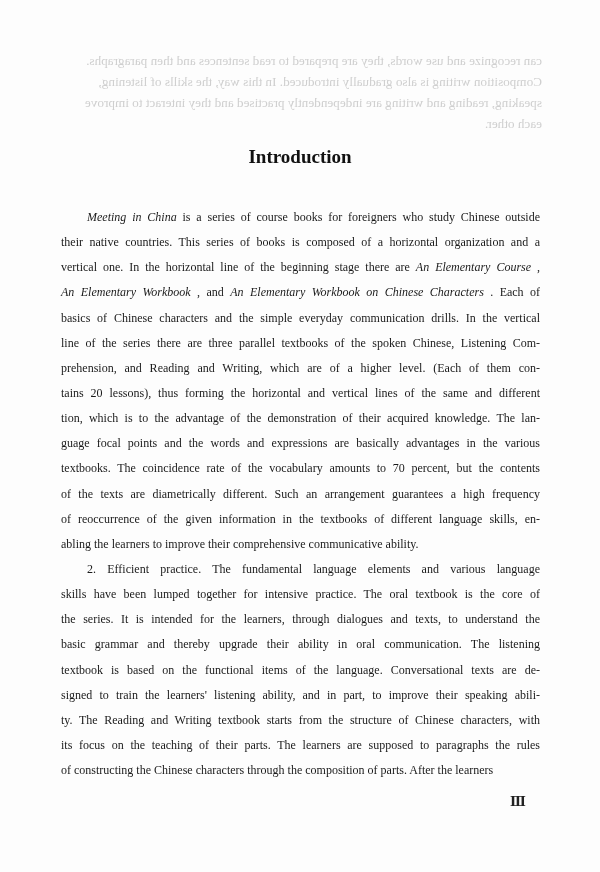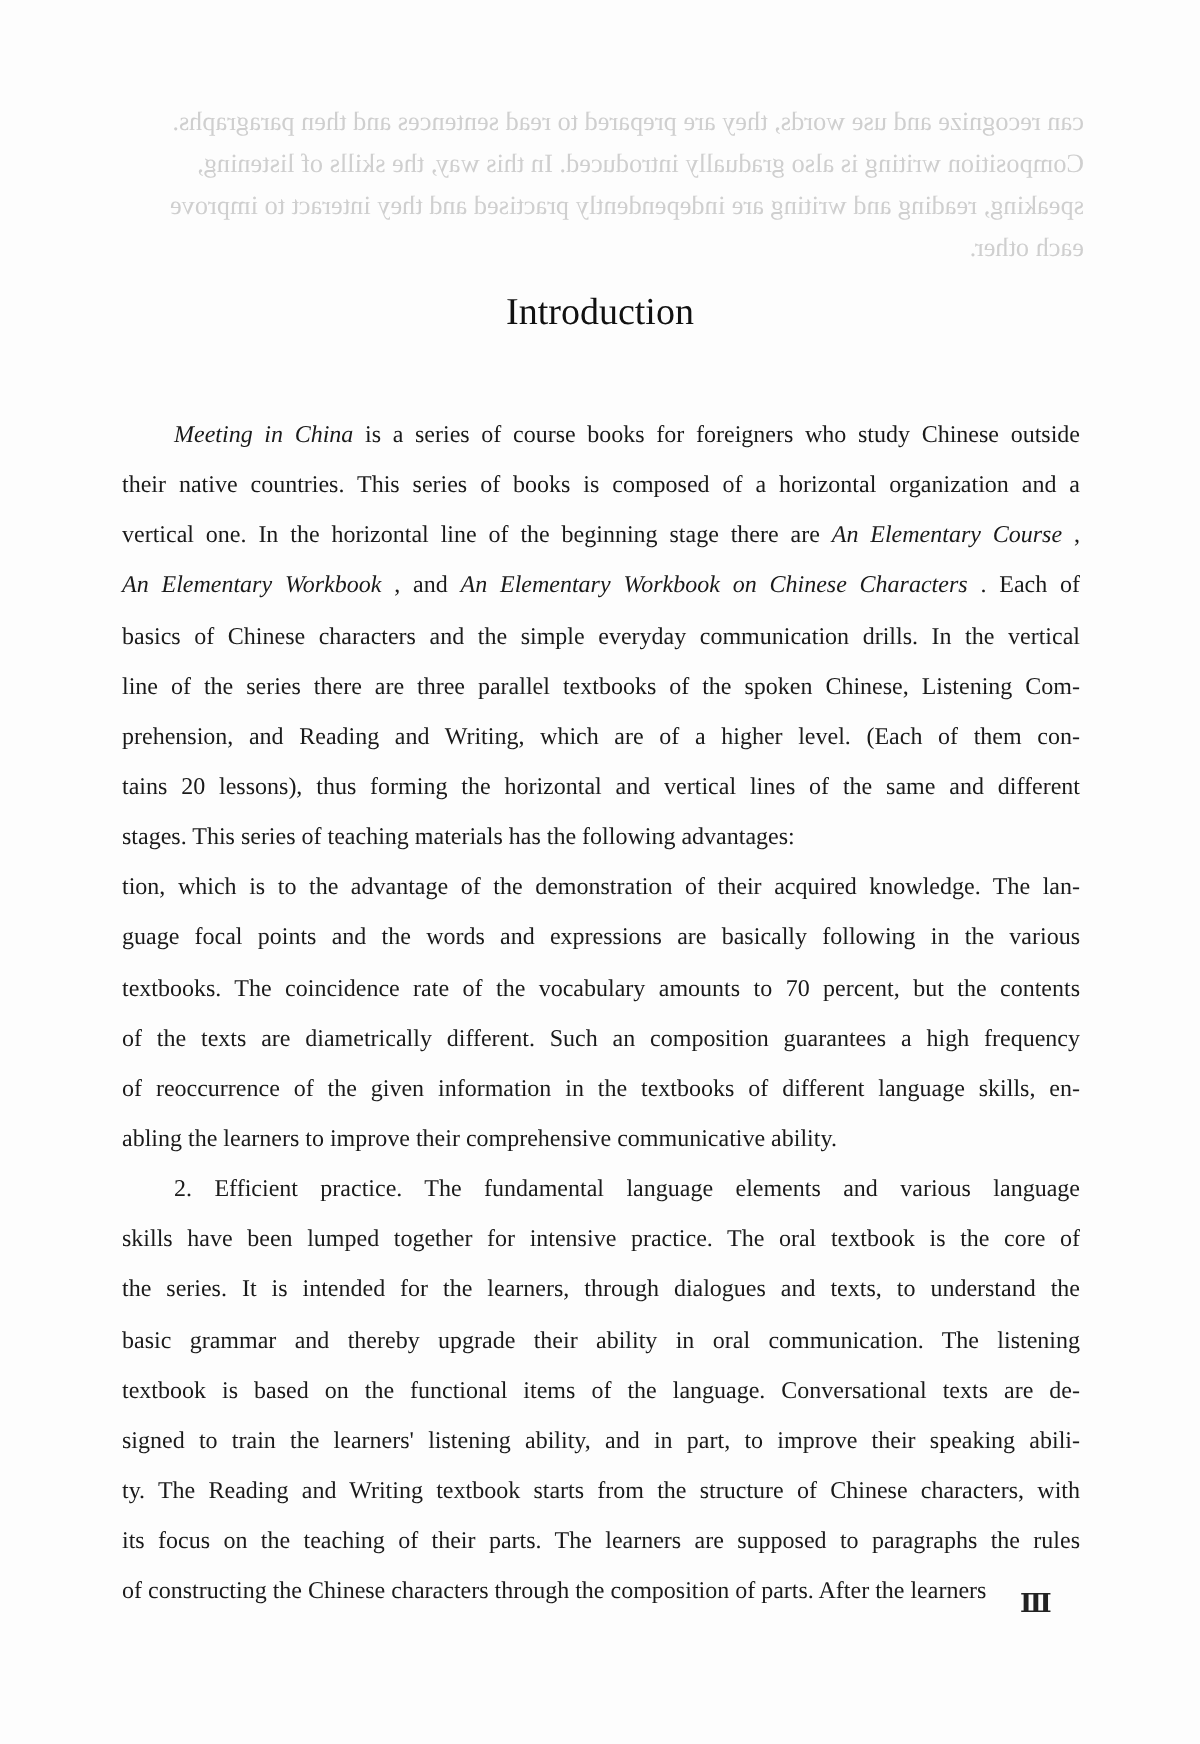--- a/index.html
+++ b/index.html
@@ -12,21 +12,21 @@
     }
     .page { position: absolute; left: 0; top: 0; width: 600px; height: 872px; }
     .bleed {
       position: absolute; left: 62px; top: 50px; width: 480px;
       font-size: 13.2px; line-height: 21px; color: #cfcfcf;
       transform: scaleX(-1); text-align: justify;
     }
     .bleed p { margin: 0; }
     .title {
       position: absolute; left: 0; width: 600px; top: 146px;
-      text-align: center; font-weight: normal; font-size: 19px; color: #111;
+      text-align: center; font-weight: bold; font-size: 19px; color: #111;
     }
     .body-text {
       position: absolute; left: 61px; top: 205px; width: 479px;
       font-size: 12px; line-height: 25.15px; text-align: justify;
     }
     .body-text .line { display: block; height: 25.15px; white-space: nowrap; text-align: justify; text-align-last: justify; }
     .body-text .line.last { text-align-last: left; }
     .body-text .indent { padding-left: 26px; }
     .it { font-style: italic; }
     .page-number {
@@ -50,27 +50,26 @@
   <div class="body-text" id="body-text">
       <div>
         <span class="line indent"><span class="it">Meeting in China</span><span> is a series of course books for foreigners who study Chinese outside</span></span>
         <span class="line"><span>their native countries. This series of books is composed of a horizontal organization and a</span></span>
         <span class="line"><span>vertical one. In the horizontal line of the beginning stage there are </span><span class="it">An Elementary Course</span><span> ,</span></span>
         <span class="line"><span class="it">An Elementary Workbook</span><span> , and </span><span class="it">An Elementary Workbook on Chinese Characters</span><span> . Each of</span></span>
         <span class="line"><span>basics of Chinese characters and the simple everyday communication drills. In the vertical</span></span>
         <span class="line"><span>line of the series there are three parallel textbooks of the spoken Chinese, Listening Com-</span></span>
         <span class="line"><span>prehension, and Reading and Writing, which are of a higher level. (Each of them con-</span></span>
         <span class="line"><span>tains 20 lessons), thus forming the horizontal and vertical lines of the same and different</span></span>
-        <span class="line last"><span>stages. This series of teaching materials has the following advantages:</span></span>
       </div>
       <div>
         <span class="line"><span>tion, which is to the advantage of the demonstration of their acquired knowledge. The lan-</span></span>
-        <span class="line"><span>guage focal points and the words and expressions are basically following in the various</span></span>
+        <span class="line"><span>guage focal points and the words and expressions are basically advantages in the various</span></span>
         <span class="line"><span>textbooks. The coincidence rate of the vocabulary amounts to 70 percent, but the contents</span></span>
-        <span class="line"><span>of the texts are diametrically different. Such an composition guarantees a high frequency</span></span>
+        <span class="line"><span>of the texts are diametrically different. Such an arrangement guarantees a high frequency</span></span>
         <span class="line"><span>of reoccurrence of the given information in the textbooks of different language skills, en-</span></span>
         <span class="line last"><span>abling the learners to improve their comprehensive communicative ability.</span></span>
       </div>
       <div>
         <span class="line indent"><span>2. Efficient practice. The fundamental language elements and various language</span></span>
         <span class="line"><span>skills have been lumped together for intensive practice. The oral textbook is the core of</span></span>
         <span class="line"><span>the series. It is intended for the learners, through dialogues and texts, to understand the</span></span>
         <span class="line"><span>basic grammar and thereby upgrade their ability in oral communication. The listening</span></span>
         <span class="line"><span>textbook is based on the functional items of the language. Conversational texts are de-</span></span>
         <span class="line"><span>signed to train the learners' listening ability, and in part, to improve their speaking abili-</span></span>

